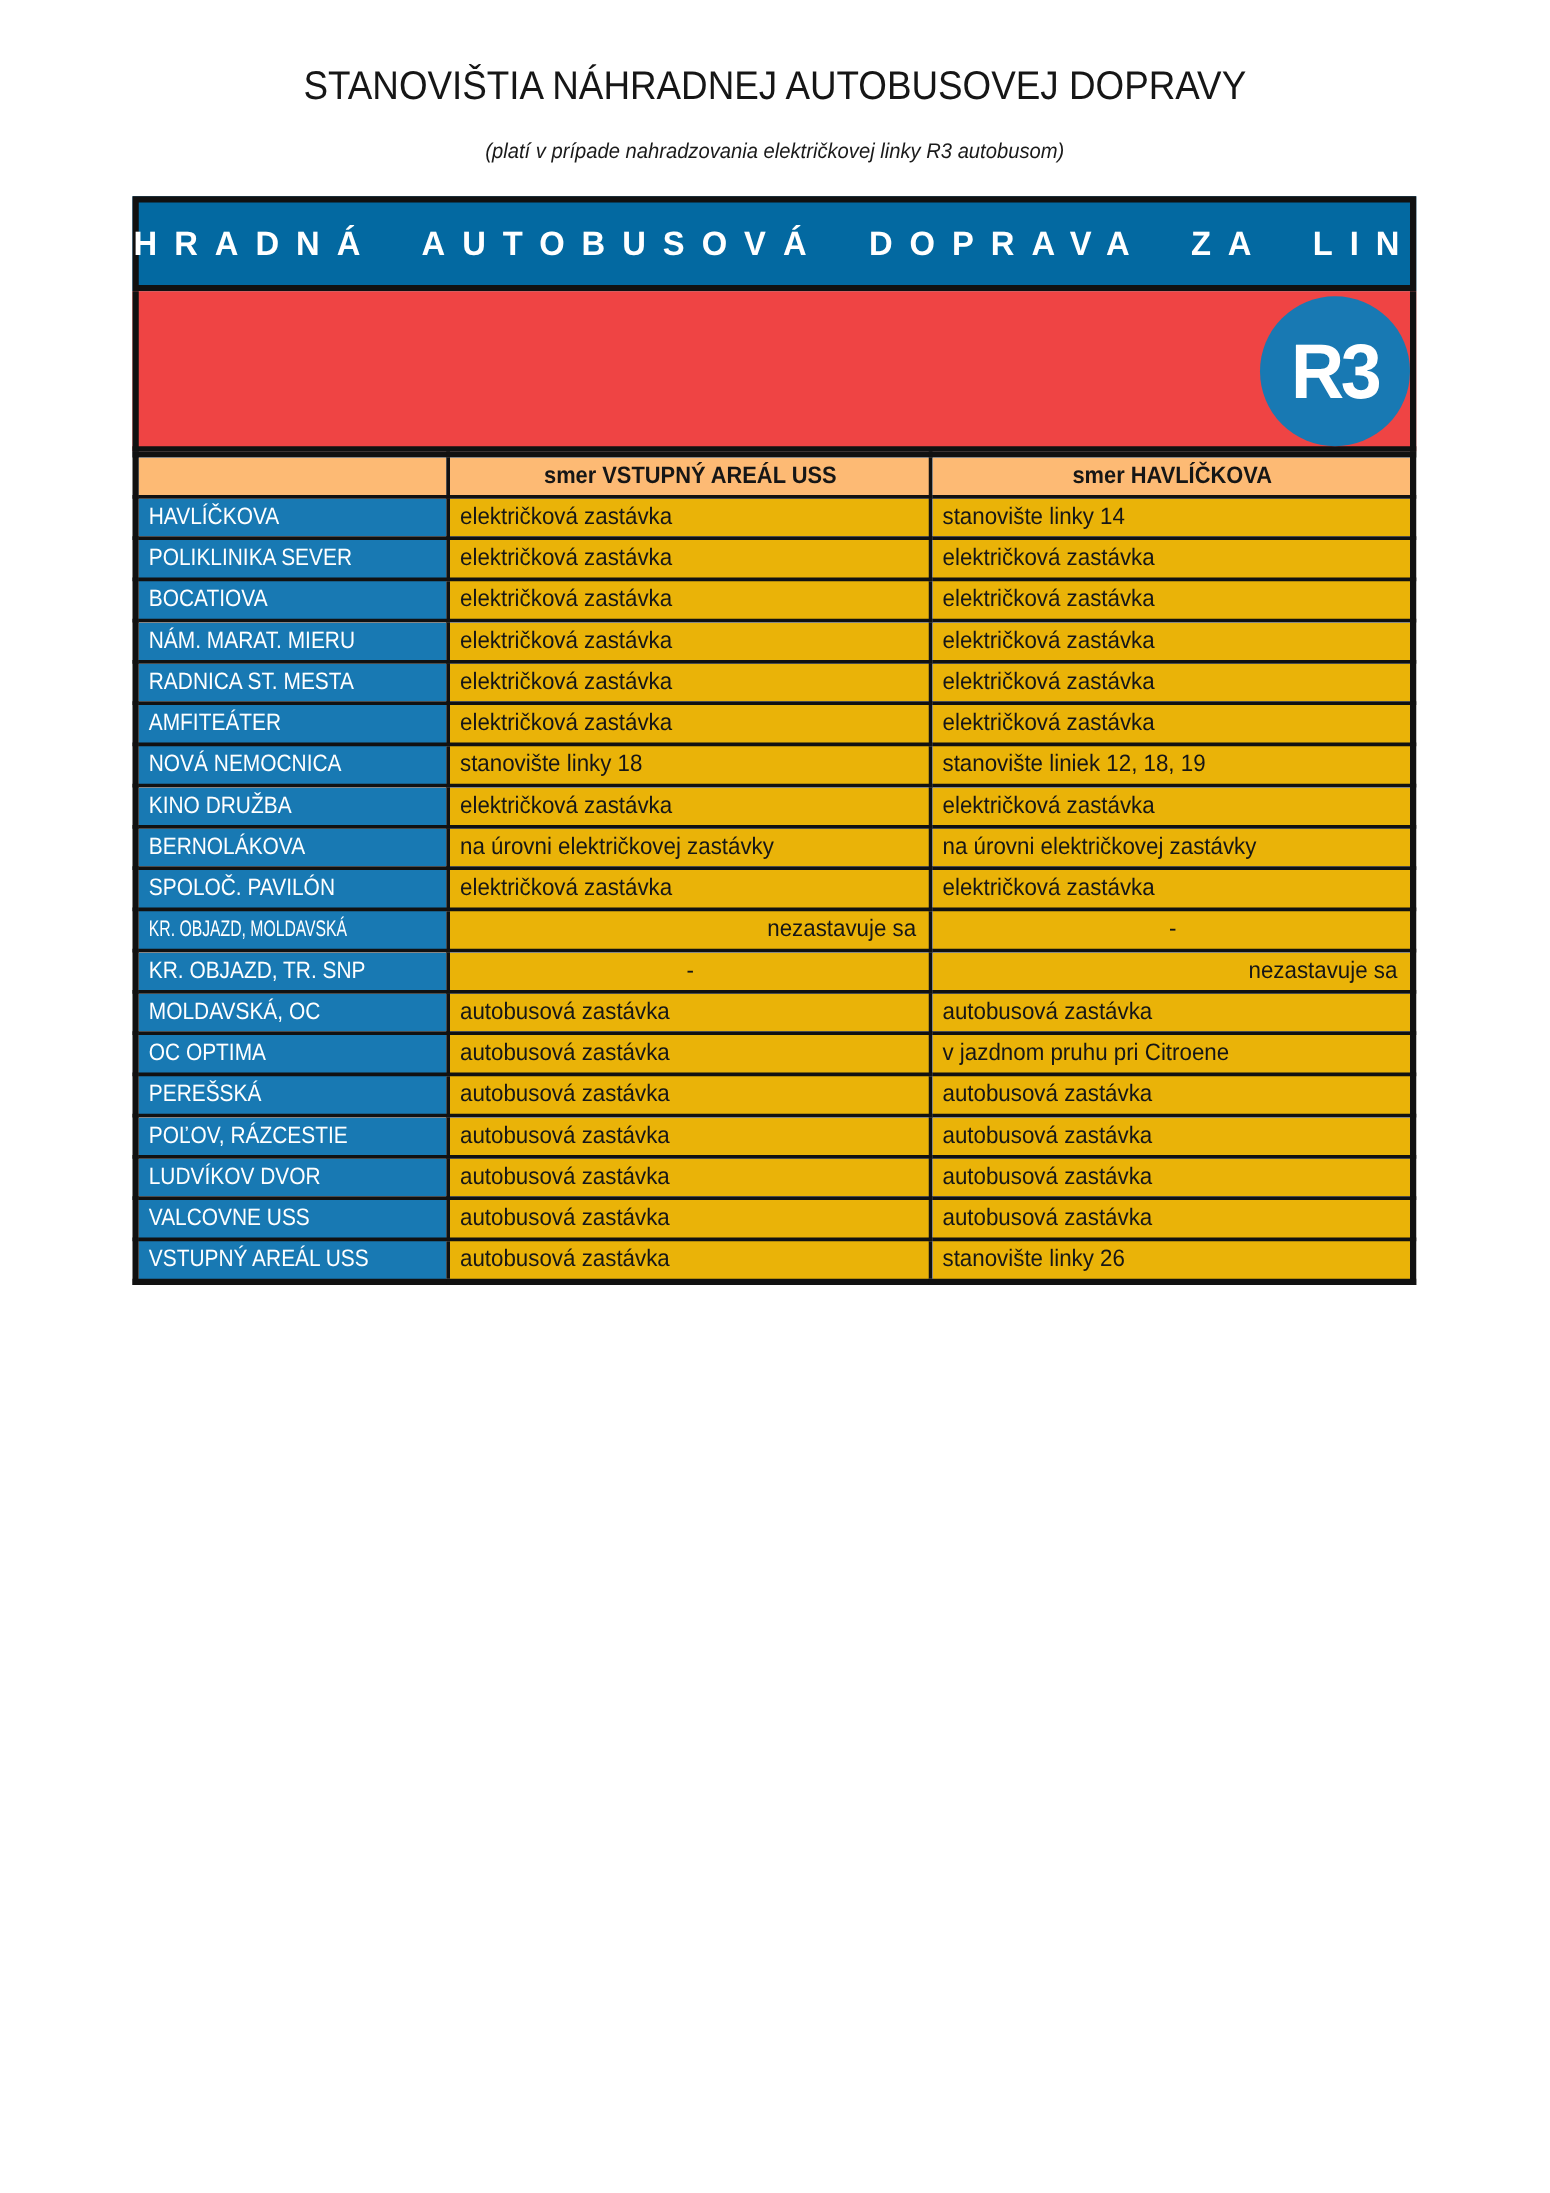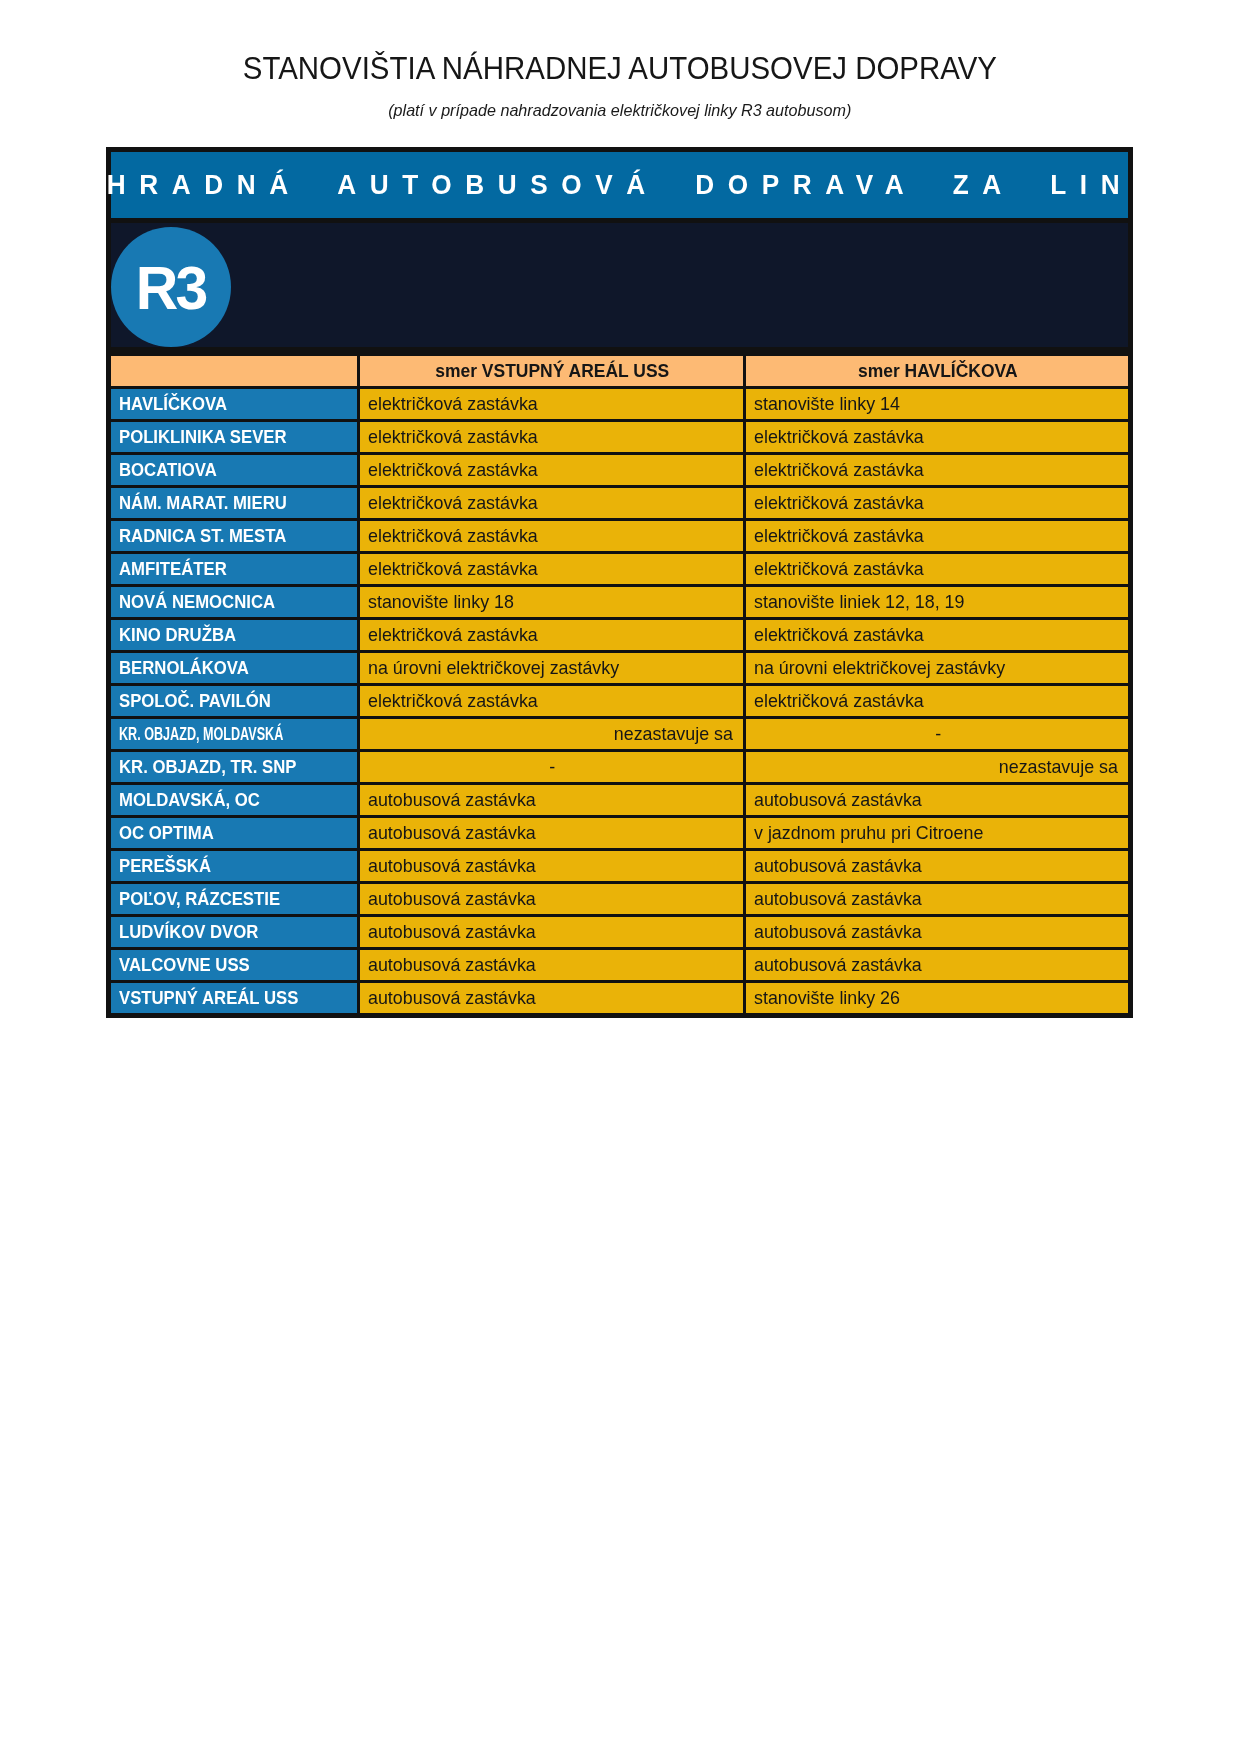--- a/index.html
+++ b/index.html
@@ -7,40 +7,40 @@
     width:1240px;height:1754px;position:relative;
     font-family:"Liberation Sans","DejaVu Sans",sans-serif;
     color:#111;
   }
   .page-title{
     margin:50px 0 0 0;text-align:center;
     font-size:32px;font-weight:normal;letter-spacing:0px;color:#161616;
   }
   .page-title span{display:inline-block;transform:scaleX(.92);transform-origin:center;}
   .page-subtitle{
-    margin:14px 0 0 0;text-align:center;font-style:italic;
+    margin:24px 0 0 0;text-align:center;font-style:italic;
     font-size:17px;color:#1a1a1a;
   }
   .page-subtitle span{display:inline-block;transform:scaleX(.95);transform-origin:center;}
 
   .board{width:1027px;margin:26px 0 0 106px;}
 
   .banner{
     height:66px;border:5px solid #111;background:#0369a1;
     display:flex;align-items:center;justify-content:center;
   }
   .banner .banner-text{
     color:#fff;font-weight:bold;font-size:27px;
     letter-spacing:14px;word-spacing:16px;white-space:nowrap;
     transform:scaleX(.97);transform-origin:center;
   }
 
   .logo-section{
     border-left:5px solid #111;border-right:5px solid #111;border-bottom:4px solid #111;
-    height:124px;display:flex;align-items:center;justify-content:flex-start;background:#0f172a;
+    height:124px;display:flex;align-items:center;justify-content:flex-end;background:#ef4444;
   }
   .line-badge{
     width:120px;height:120px;border-radius:50%;background:#1879b3;
     display:flex;align-items:center;justify-content:center;margin-top:4px;
   }
   .line-badge .line-label{
     color:#fff;font-weight:bold;font-size:62px;letter-spacing:-3px;
     display:inline-block;transform:scaleX(.95);
   }
 
@@ -50,21 +50,21 @@
   }
   table.stops col.c1{width:250px;}
   table.stops col.c2{width:386px;}
   table.stops col.c3{width:386px;}
   table.stops td,table.stops th{
     border:3px solid #111;height:28px;padding:1px 6px 1px 8px;
     font-size:19px;vertical-align:middle;overflow:hidden;white-space:nowrap;
   }
   th.dir{font-weight:bold;text-align:center;background:#fdba74;color:#161616;}
   th.dir span{display:inline-block;transform:scaleX(.92);transform-origin:center;}
-  td.stop{background:#1879b3;color:#fff;font-weight:bold;}
+  td.stop{background:#1879b3;color:#fff;font-weight:normal;}
   td.stop span{display:inline-block;transform:scaleX(.88);transform-origin:left center;}
   td.stop span.xcond{transform:scaleX(.70);font-size:18px;}
   td.val{background:#eab308;color:#161616;text-align:left;}
   td.val span{display:inline-block;transform:scaleX(.94);transform-origin:left center;}
   td.val.center{text-align:center;}
   td.val.center span{transform-origin:center;}
   td.val.italic{text-align:right;}
   td.val.italic span{transform-origin:center;}
 </style>
 </head>

